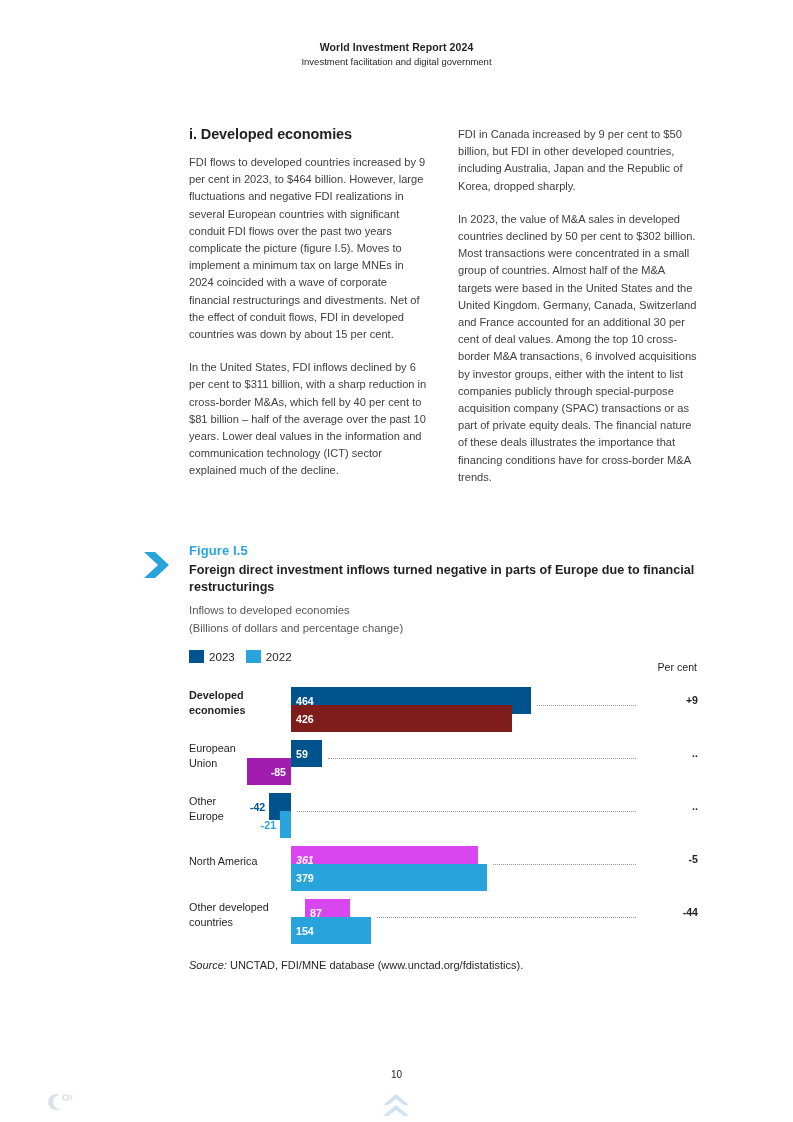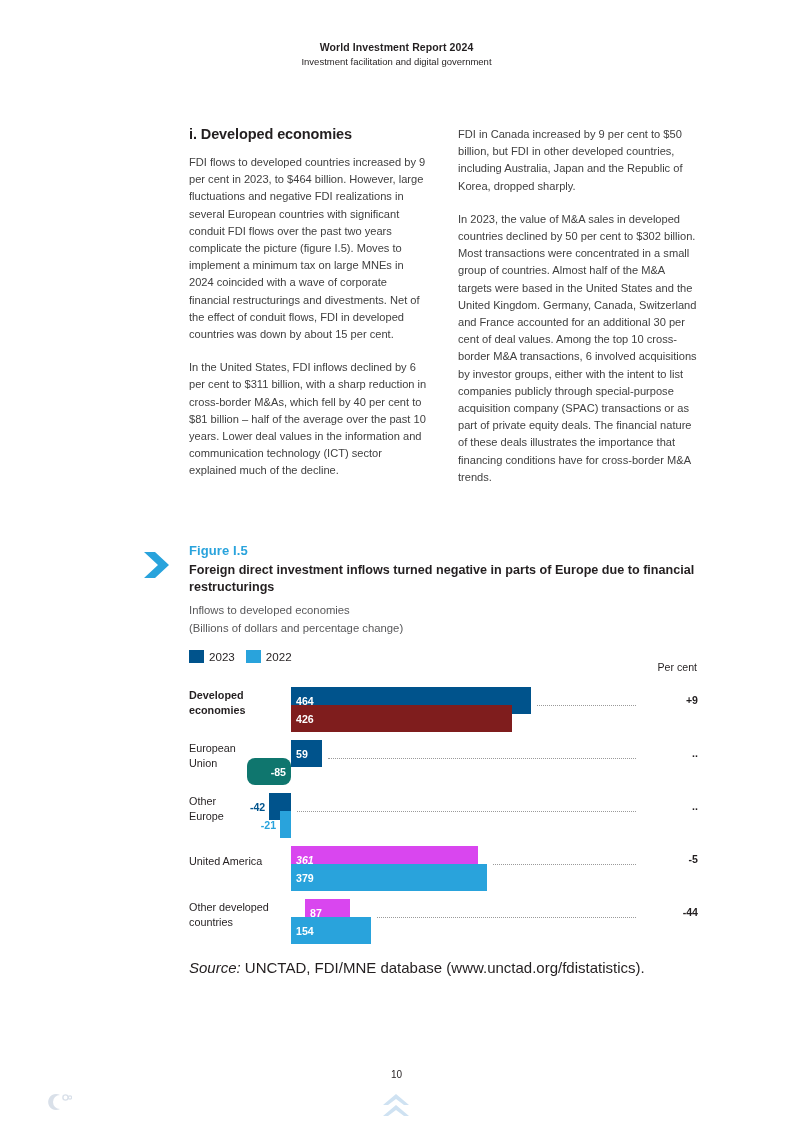--- a/index.html
+++ b/index.html
@@ -184,21 +184,21 @@
     font-weight: bold;
     color: #231f20;
     line-height: 1;
   }
 
   
   .source {
     position: absolute;
     top: 959px;
     left: 189px;
-    font-size: 15px;
+    font-size: 11px;
     color: #231f20;
   }
   .source i { font-style: italic; }
 
   
   .page-num {
     position: absolute;
     top: 1069px;
     left: 0;
     width: 793px;
@@ -295,21 +295,21 @@
     </div>
     <div class="grp">
       <div class="grp-label" style="top: 8px;">
         <div>European</div>
         <div>Union</div>
       </div>
       <div class="plot">
         <div class="bar" style="background: rgb(0, 83, 140); width: 30.562px; top: 7px; left: 102px;">
           <span class="val inside-left">59</span>
         </div>
-        <div class="bar" style="background: #0f766e; width: 44.03px; top: 25px; left: 57.97px; border-radius: 8px;">
+        <div class="bar" style="background: #a21caf; width: 44.03px; top: 25px; left: 57.97px;">
           <span class="val inside-left" style="left: auto; right: 5px;">-85</span>
         </div>
         <div class="leader" style="left: 138.562px; width: 308.438px; top: 25px;"></div>
         <div class="pct" style="left: 449px; top: 15px;">..</div>
       </div>
     </div>
     <div class="grp">
       <div class="grp-label" style="top: 8px;">
         <div>Other</div>
         <div>Europe</div>
@@ -320,21 +320,21 @@
         </div>
         <div class="bar" style="background: rgb(41, 163, 220); width: 10.878px; top: 25px; left: 91.122px;">
           <span class="val outside-left" style="color: rgb(41, 163, 220);">-21</span>
         </div>
         <div class="leader" style="left: 108px; width: 339px; top: 25px;"></div>
         <div class="pct" style="left: 449px; top: 15px;">..</div>
       </div>
     </div>
     <div class="grp">
       <div class="grp-label" style="top: 15px;">
-        <div>United America</div>
+        <div>North America</div>
       </div>
       <div class="plot">
         <div class="bar" style="background: #d946ef; width: 186.998px; top: 7px; left: 102px; font-style: italic;">
           <span class="val inside-left">361</span>
         </div>
         <div class="bar" style="background: rgb(41, 163, 220); width: 196.322px; top: 25px; left: 102px;">
           <span class="val inside-left">379</span>
         </div>
         <div class="leader" style="left: 304.322px; width: 142.678px; top: 25px;"></div>
         <div class="pct" style="left: 449px; top: 15px;">-5</div>

